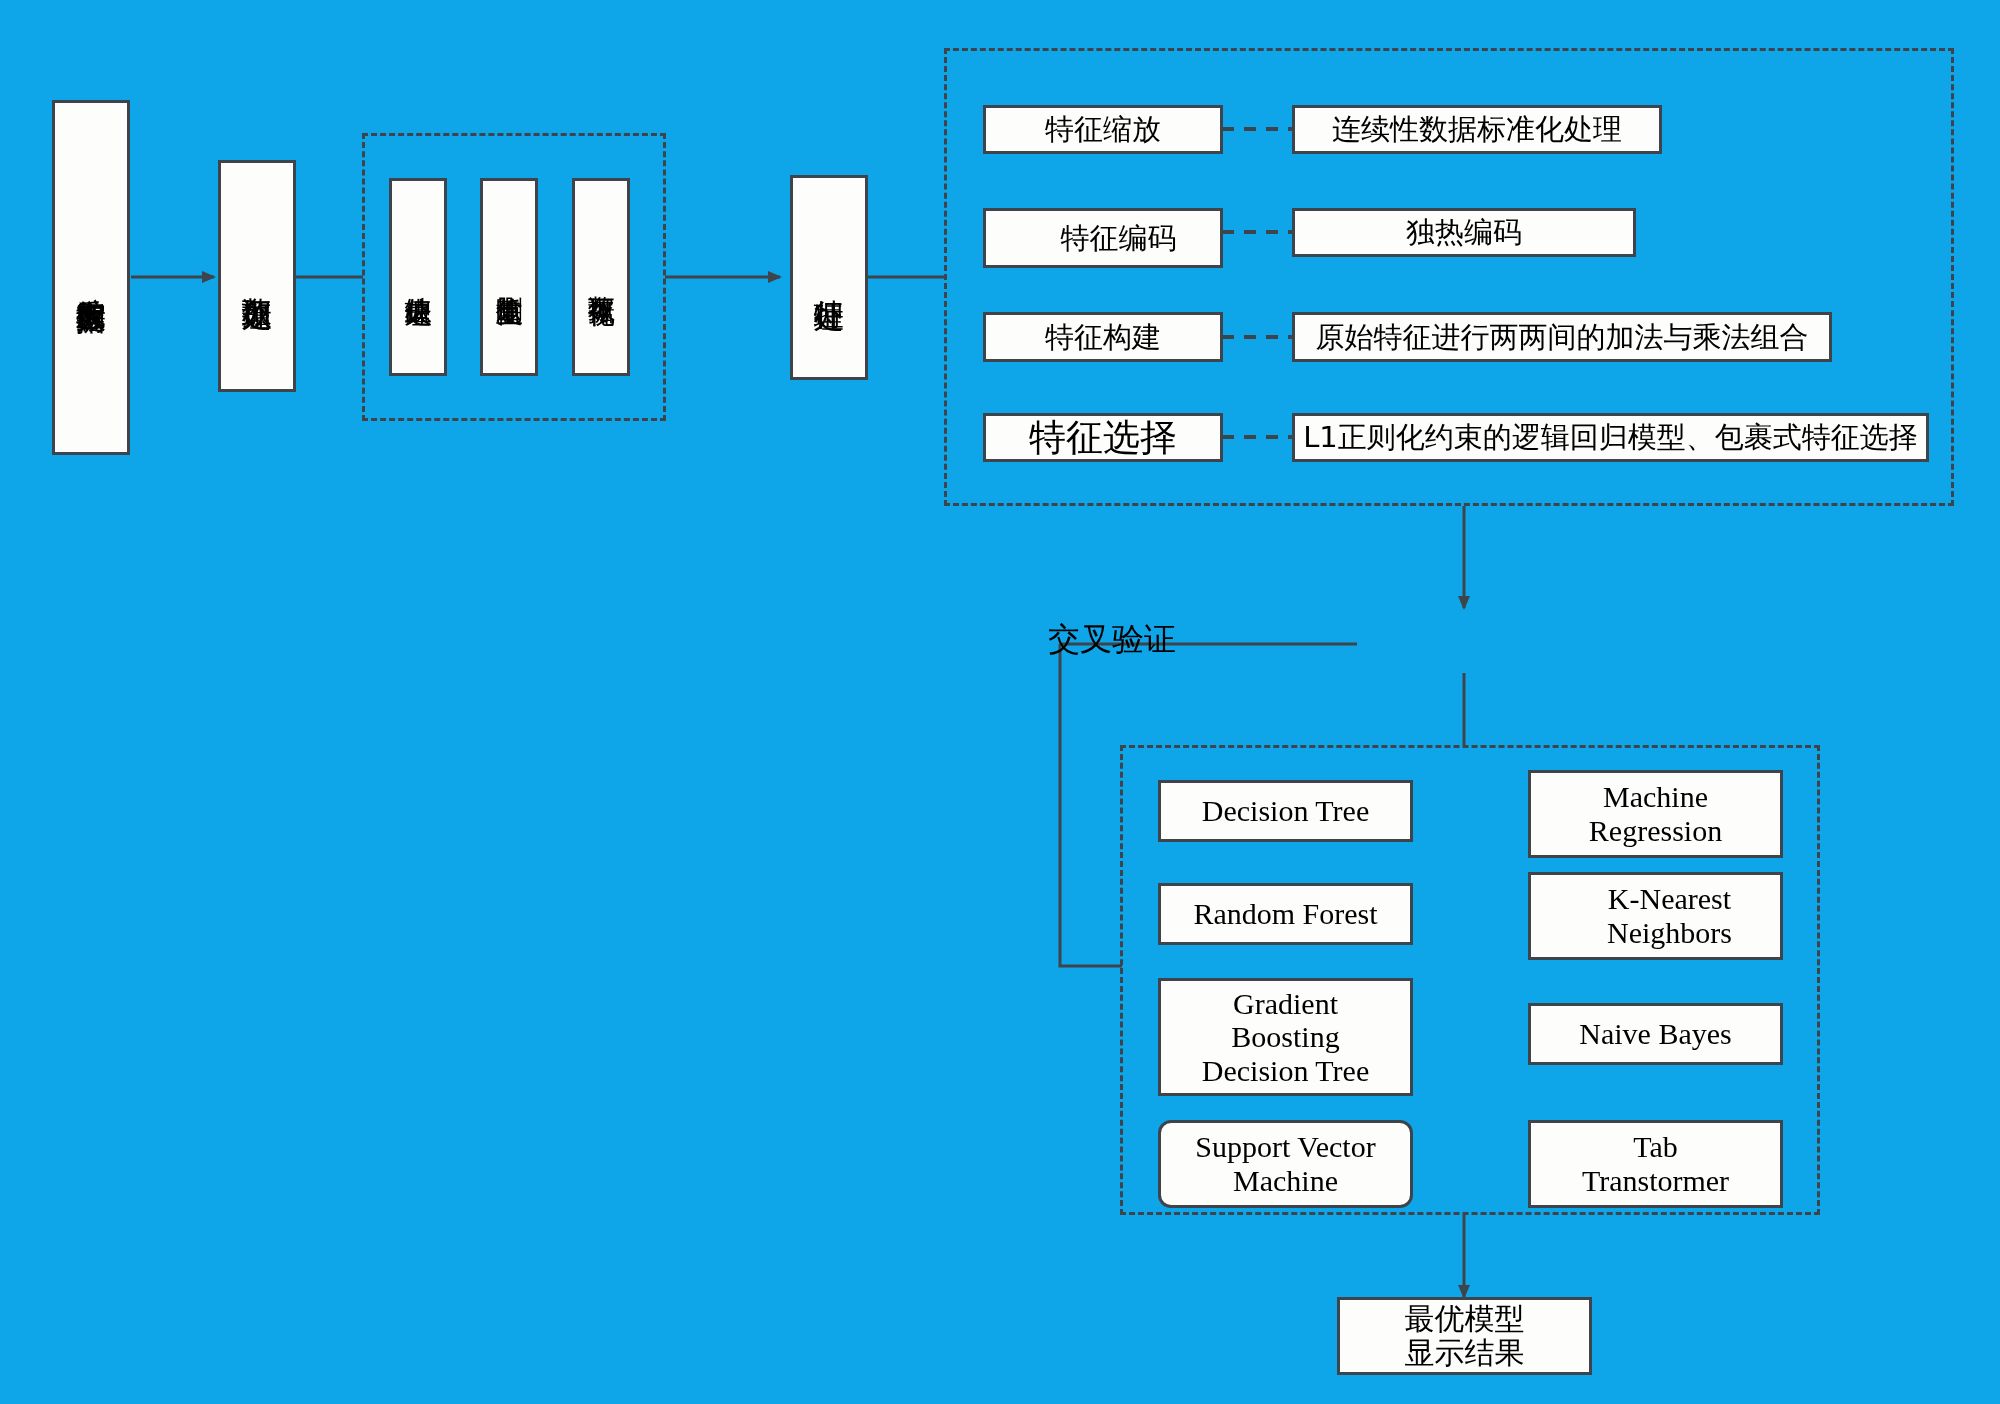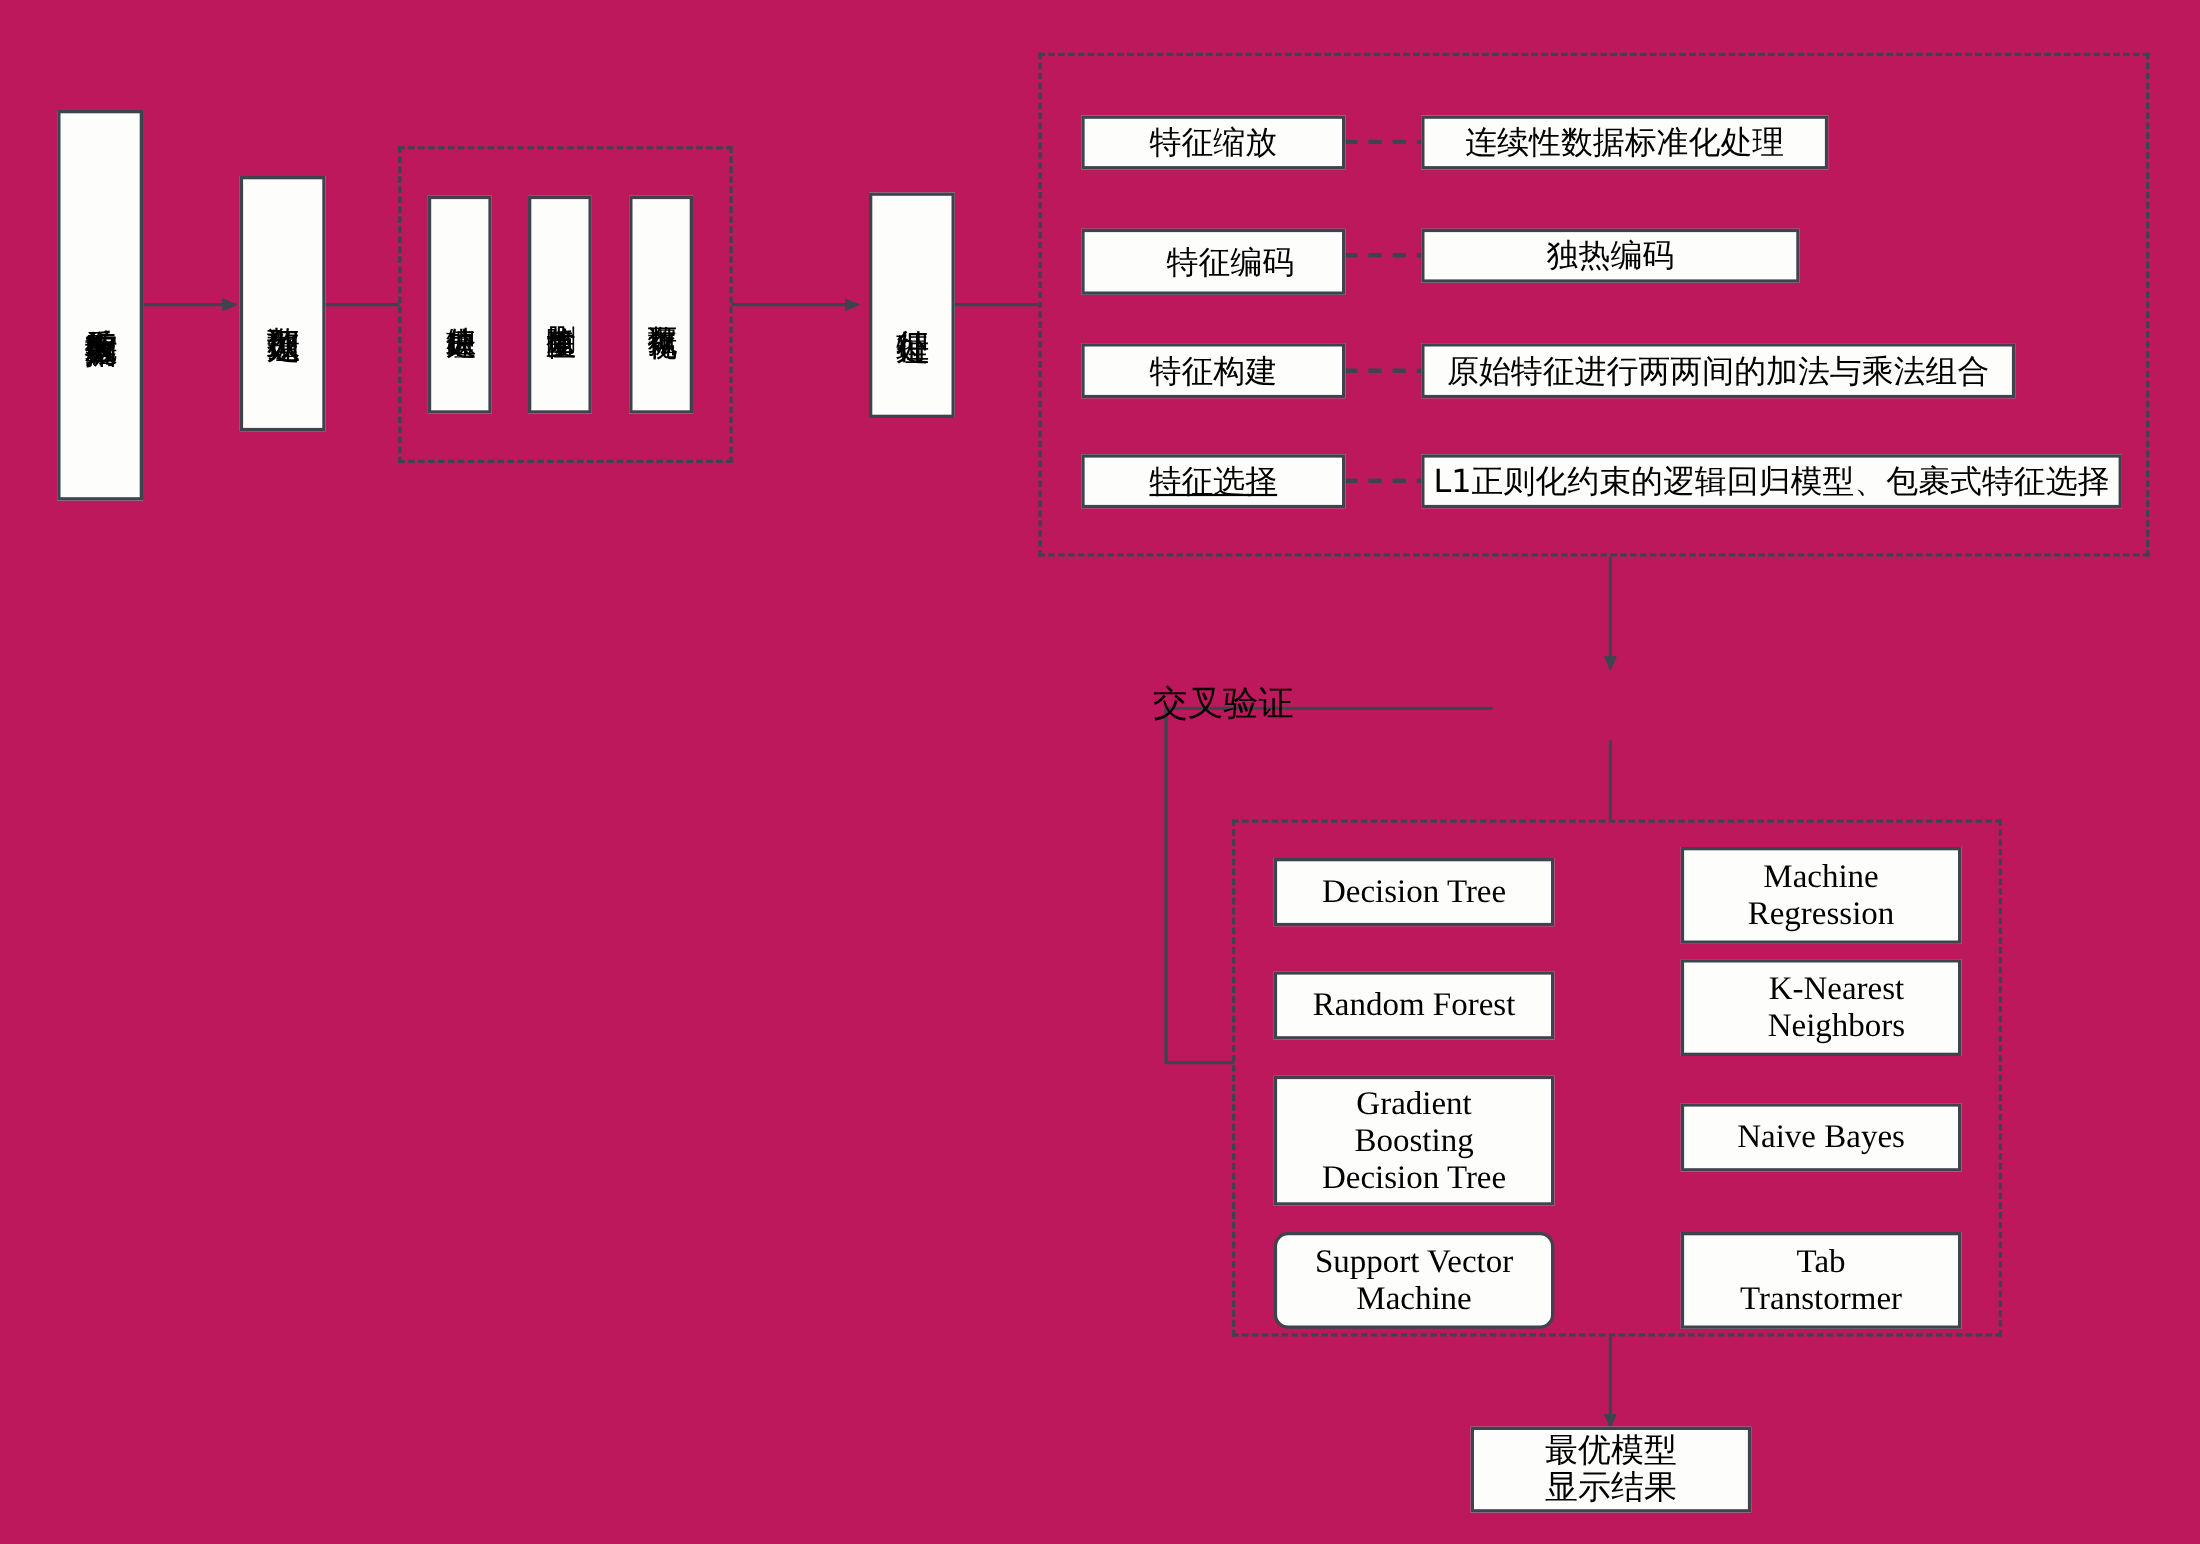--- a/index.html
+++ b/index.html
@@ -4,21 +4,21 @@
 <style>
   html, body {
     margin: 0;
     padding: 0;
     background: #ffffff;
   }
   #canvas {
     position: relative;
     width: 2000px;
     height: 1404px;
-    background: #be185d;
+    background: #0ea5e9;
     font-family: "Liberation Serif", "DejaVu Serif", serif;
     overflow: hidden;
   }
   
   .box {
     position: absolute;
     box-sizing: border-box;
     border: 3px solid #3d444c;
     background: #fdfdfb;
     display: flex;
@@ -125,21 +125,21 @@
 
   <div class="box hbox-cn" style="left:983px; top:105px; width:240px; height:49px; font-size:29px;">特征缩放</div>
   <div class="box hbox-cn" style="left:1292px; top:105px; width:370px; height:49px; font-size:29px;">连续性数据标准化处理</div>
 
   <div class="box hbox-cn" style="left:983px; top:208px; width:240px; height:60px; font-size:29px;padding-left:31px;">特征编码</div>
   <div class="box hbox-cn" style="left:1292px; top:208px; width:344px; height:49px; font-size:29px;">独热编码</div>
 
   <div class="box hbox-cn" style="left:983px; top:312px; width:240px; height:50px; font-size:29px;">特征构建</div>
   <div class="box hbox-cn" style="left:1292px; top:312px; width:540px; height:50px; font-size:29px;">原始特征进行两两间的加法与乘法组合</div>
 
-  <div class="box hbox-cn" style="left:983px; top:413px; width:240px; height:49px; font-size:29px;text-decoration:underline;">特征选择</div>
+  <div class="box hbox-cn" style="left:983px; top:413px; width:240px; height:49px; font-size:37px;">特征选择</div>
   <div class="box hbox-cn" style="left:1292px; top:413px; width:637px; height:49px; font-size:29px;">L1正则化约束的逻辑回归模型、包裹式特征选择</div>
 
   <div class="plain-label" style="left:1048px; top:618px; font-size:32px;">交叉验证</div>
 
 
   <div class="dashed-group" style="left:1120px; top:745px; width:700px; height:470px;"></div>
 
   <div class="box" style="left:1158px; top:780px; width:255px; height:62px; font-size:30px;">Decision Tree</div>
   <div class="box" style="left:1158px; top:883px; width:255px; height:62px; font-size:30px;">Random Forest</div>
   <div class="box" style="left:1158px; top:978px; width:255px; height:118px; font-size:30px; white-space:pre-line;">Gradient

